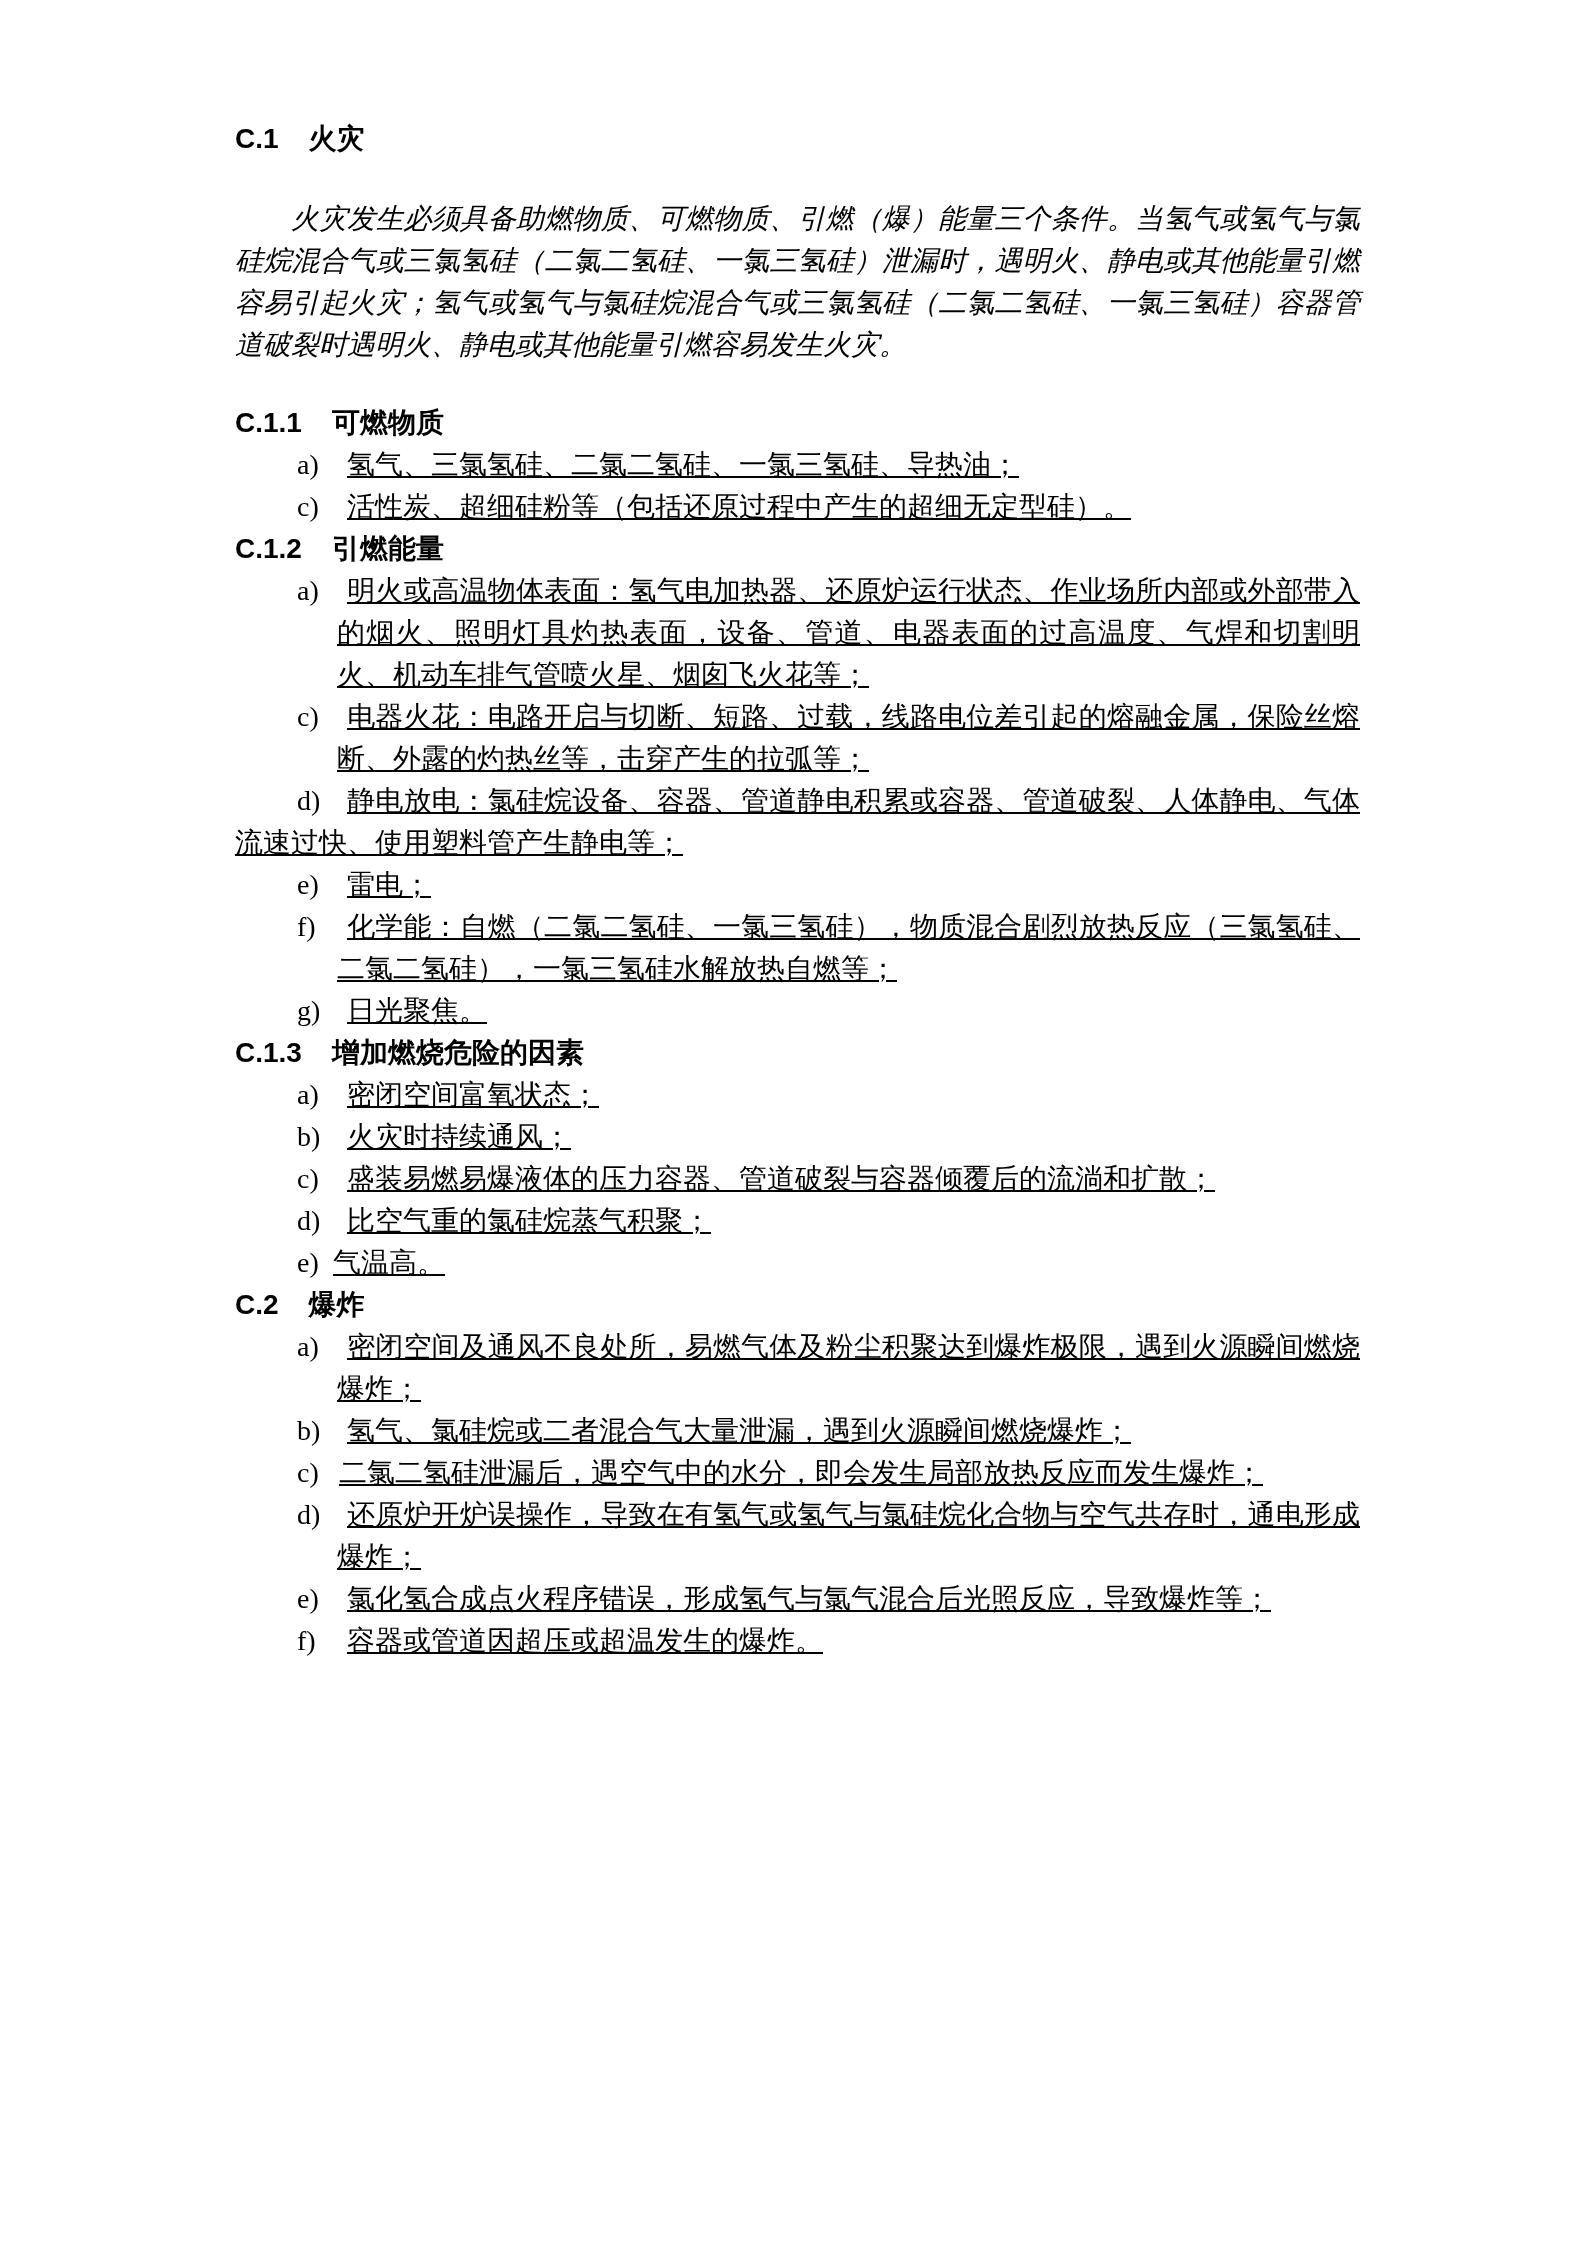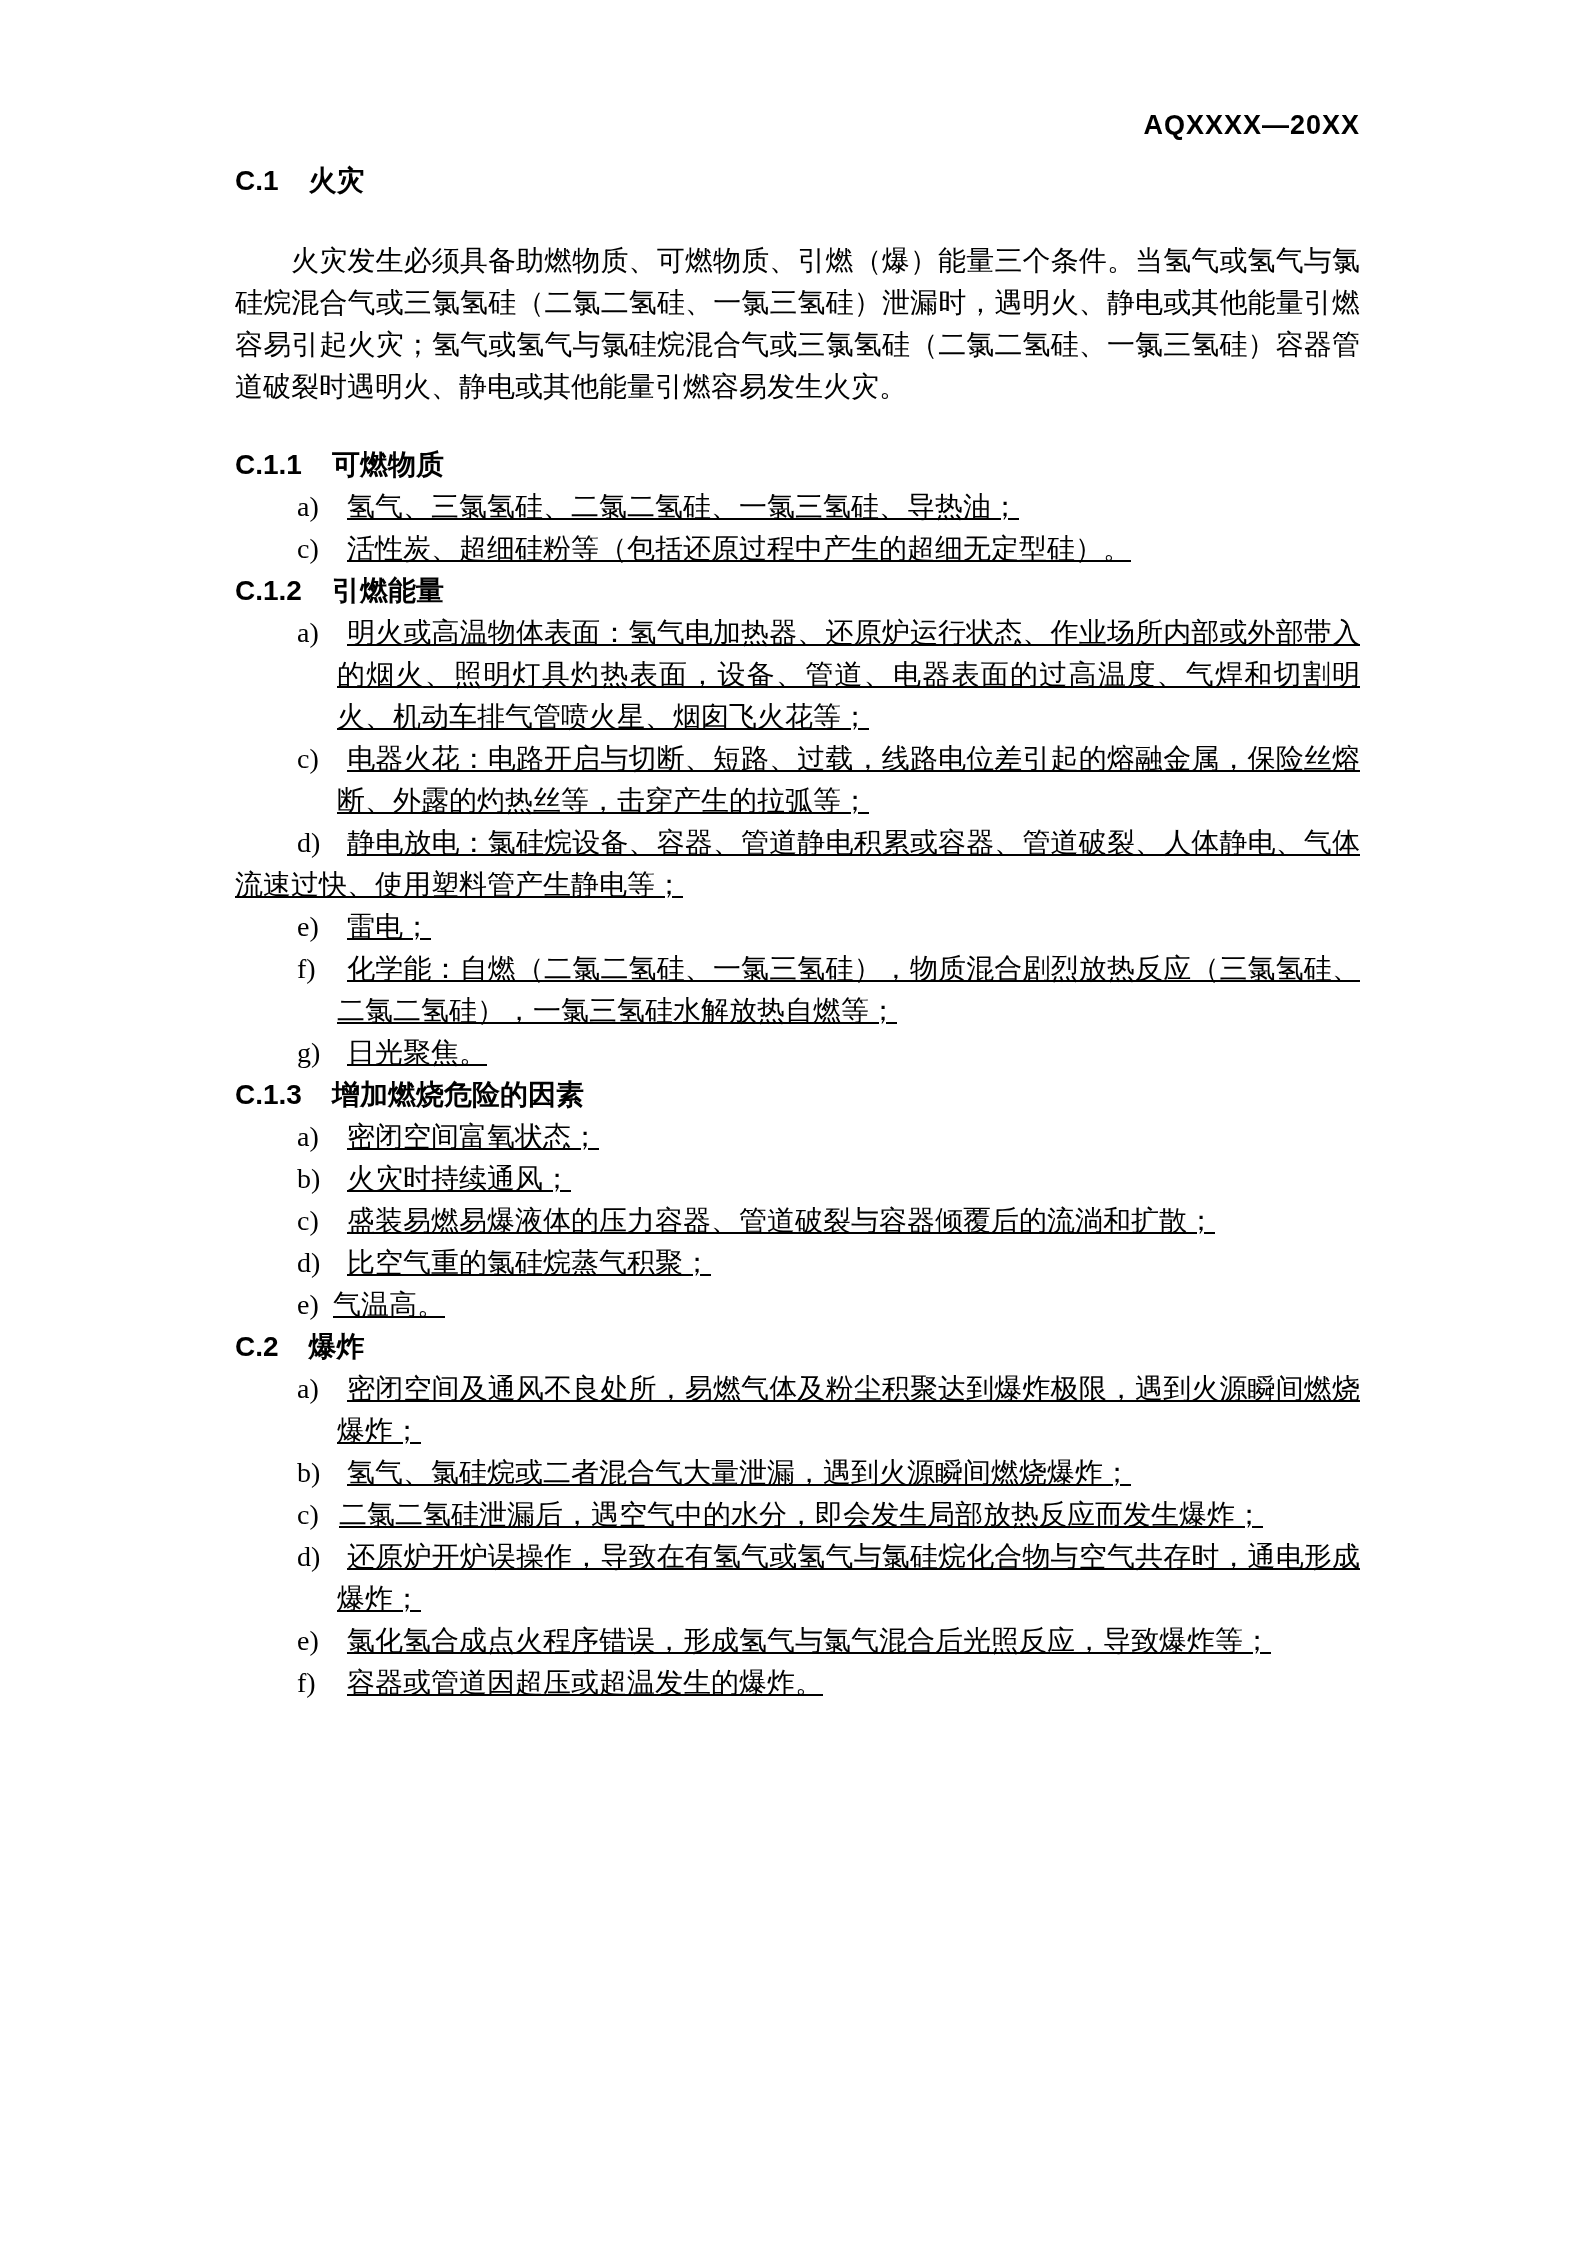--- a/index.html
+++ b/index.html
@@ -53,20 +53,21 @@
   .sec-heading.first {
     margin-top: 14px;
     margin-bottom: 38px;
   }
   
   .para {
     text-align: justify;
     text-indent: 56px;
     line-height: 42px;
     margin: 0 0 36px 0;
+    font-style: italic;
   }
   
   .item {
     text-align: justify;
     line-height: 42px;
     padding-left: 102px;
     text-indent: -40px;
     text-decoration: underline;
   }
   .item .label {
@@ -89,21 +90,20 @@
     margin-top: 8px;
     font-size: 26px;
     line-height: 42px;
   }
 </style>
 </head>
 <body>
 
 <div class="page">
 
-  <div class="doc-header">AQXXXX—20XX</div>
 
 
   <div class="sec-heading first"><span class="sec-num">C.1</span><span>火灾</span></div>
 
   <div class="para">火灾发生必须具备助燃物质、可燃物质、引燃（爆）能量三个条件。当氢气或氢气与氯硅烷混合气或三氯氢硅（二氯二氢硅、一氯三氢硅）泄漏时，遇明火、静电或其他能量引燃容易引起火灾；氢气或氢气与氯硅烷混合气或三氯氢硅（二氯二氢硅、一氯三氢硅）容器管道破裂时遇明火、静电或其他能量引燃容易发生火灾。</div>
 
   <div class="sec-heading"><span class="sec-num">C.1.1</span><span>可燃物质</span></div>
 
   <div class="item"><span class="label">a)</span><span>氢气、三氯氢硅、二氯二氢硅、一氯三氢硅、导热油；</span></div>
   <div class="item"><span class="label">c)</span><span>活性炭、超细硅粉等（包括还原过程中产生的超细无定型硅）。</span></div>

